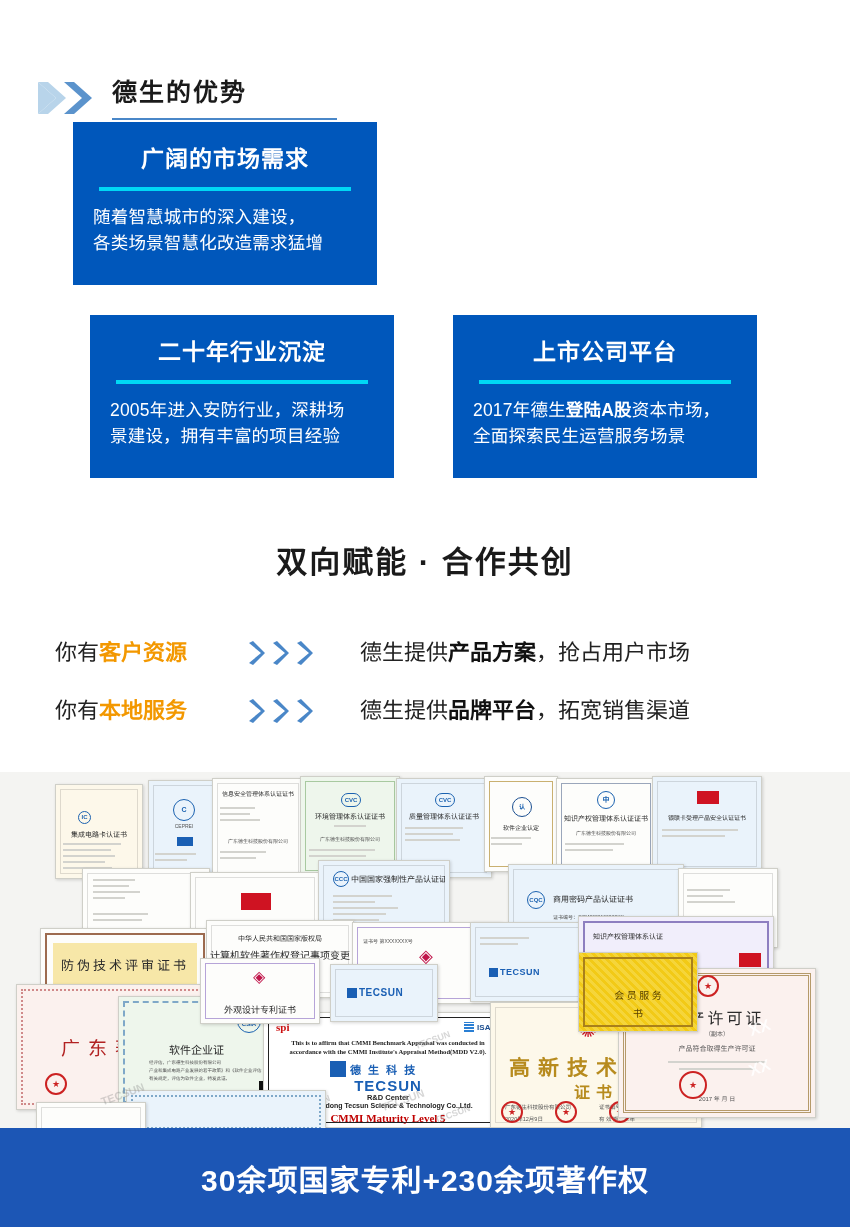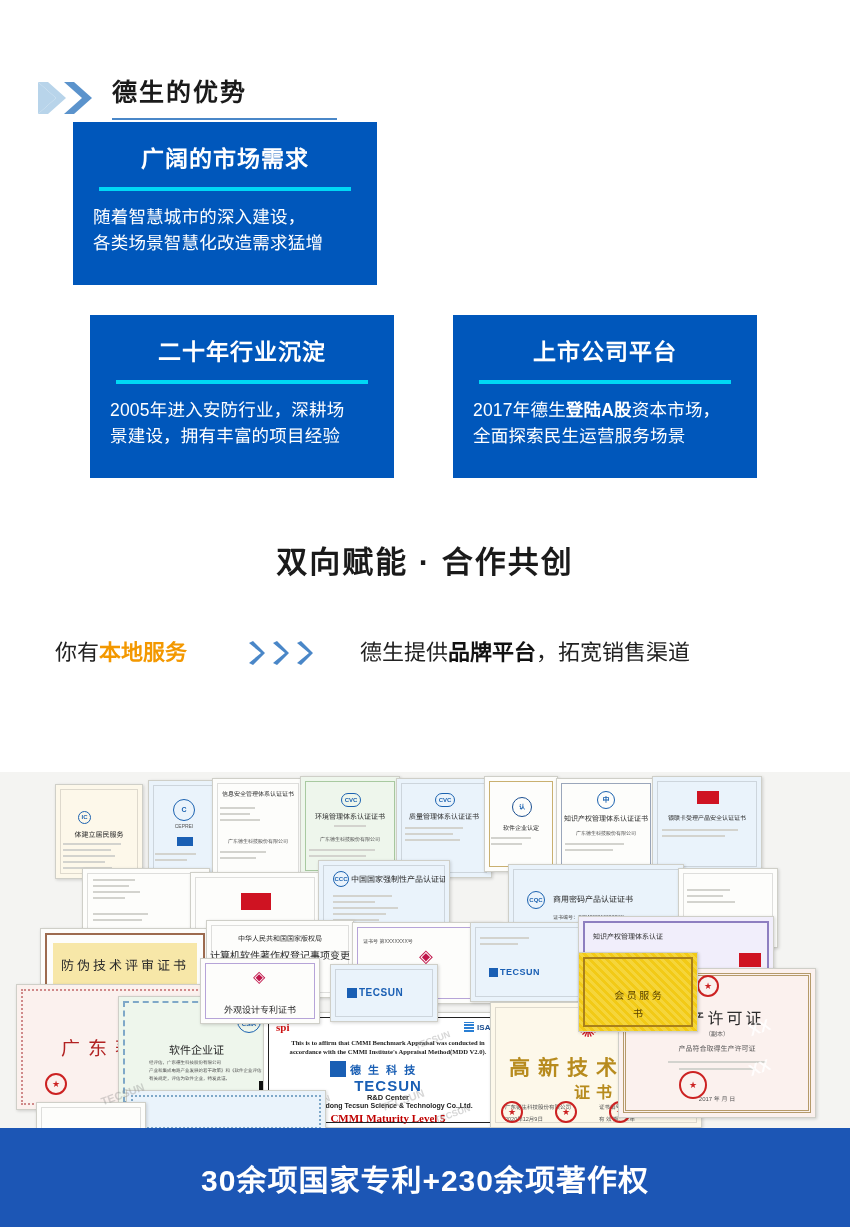--- a/index.html
+++ b/index.html
@@ -237,20 +237,35 @@
           <div><span>2017年德生</span><b>登陆A股</b><span>资本市场，</span></div>
           <div><span>全面探索民生运营服务场景</span></div>
         </div>
     </div>
   </div>
 
   <div class="enable-title">双向赋能 · 合作共创</div>
 
   <div class="enable-rows">
 
+    <div class="enable-row">
+      <div class="er-left"><span>你有</span><em>客户资源</em></div>
+      <div class="er-arrows">
+        <svg viewBox="0 0 22 26">
+            <path d="M4 3 L16 13 L4 23 L8 25 L20 13 L8 1 Z" fill="#4a87c8"></path>
+          </svg>
+        <svg viewBox="0 0 22 26">
+            <path d="M4 3 L16 13 L4 23 L8 25 L20 13 L8 1 Z" fill="#4a87c8"></path>
+          </svg>
+        <svg viewBox="0 0 22 26">
+            <path d="M4 3 L16 13 L4 23 L8 25 L20 13 L8 1 Z" fill="#4a87c8"></path>
+          </svg>
+      </div>
+      <div class="er-right"><span>德生提供</span><b>产品方案</b><span>，抢占用户市场</span></div>
+    </div>
 
     <div class="enable-row">
       <div class="er-left"><span>你有</span><em>本地服务</em></div>
       <div class="er-arrows">
         <svg viewBox="0 0 22 26">
             <path d="M4 3 L16 13 L4 23 L8 25 L20 13 L8 1 Z" fill="#4a87c8"></path>
           </svg>
         <svg viewBox="0 0 22 26">
             <path d="M4 3 L16 13 L4 23 L8 25 L20 13 L8 1 Z" fill="#4a87c8"></path>
           </svg>
@@ -260,21 +275,21 @@
       </div>
       <div class="er-right"><span>德生提供</span><b>品牌平台</b><span>，拓宽销售渠道</span></div>
     </div>
   </div>
 
   <div class="collage">
 
     <div class="cert creamy" style="left:55px; top:12px; width:88px; height:95px;">
       <div class="inner gold-fr"></div>
       <div class="badge-round" style="left:22px; top:26px; width:13px; height:13px;">IC</div>
-      <div class="ttl" style="top:44px; font-size:7px;">体建立居民服务</div>
+      <div class="ttl" style="top:44px; font-size:7px;">集成电路卡认证书</div>
       <div class="lines" style="top:58px;">
           <i style="width:80%"></i>
           <i style="width:66%"></i>
           <i style="width:72%"></i>
           <i style="width:58%"></i>
           <i style="width:68%"></i>
         </div>
     </div>
 
     <div class="cert bluish" style="left:148px; top:8px; width:72px; height:100px;">

